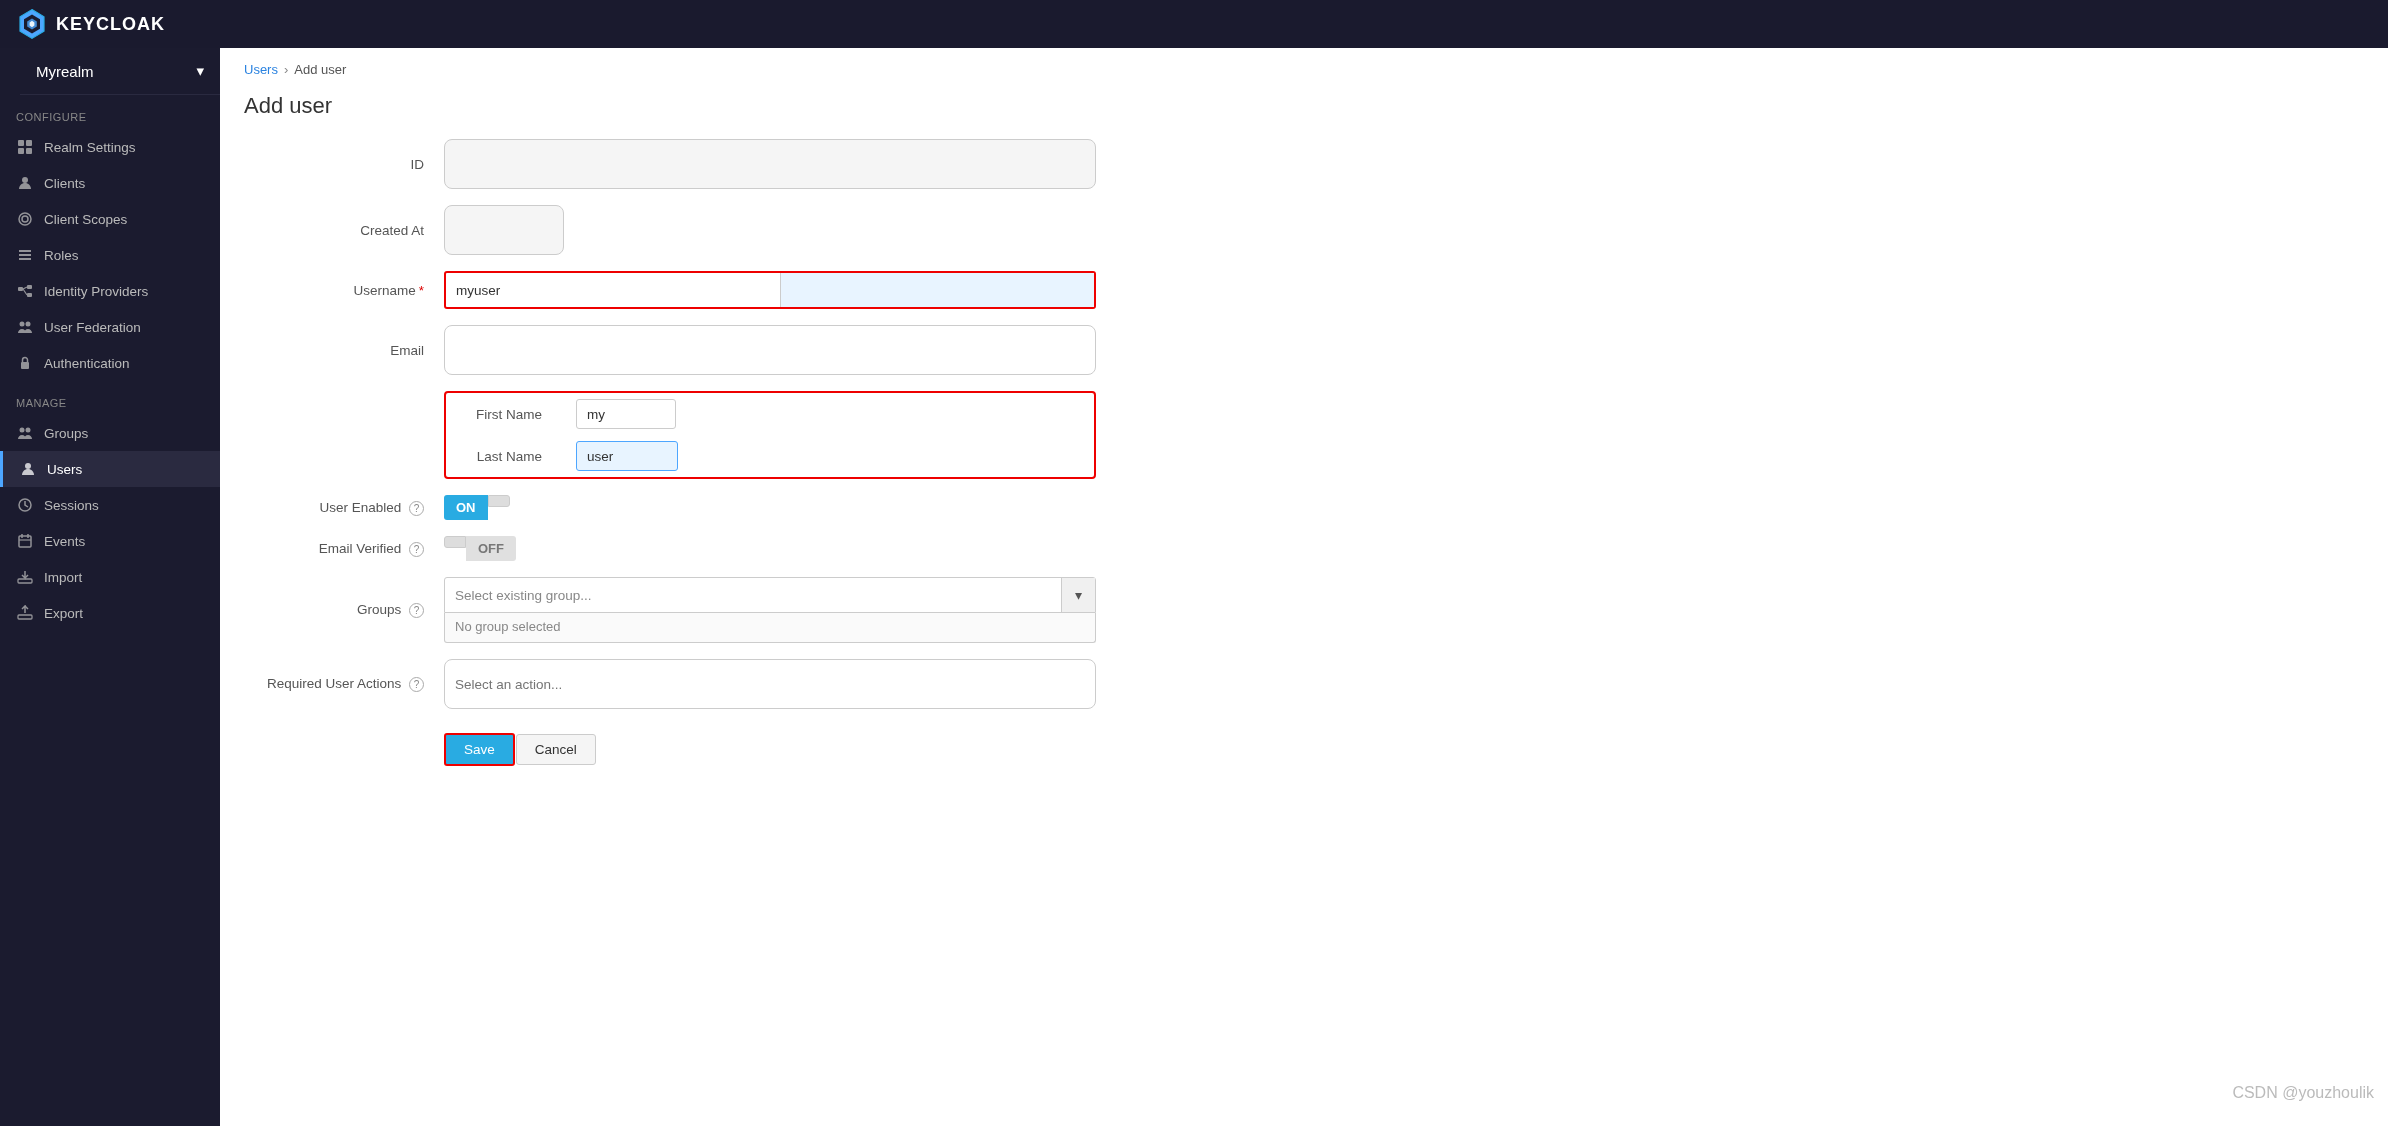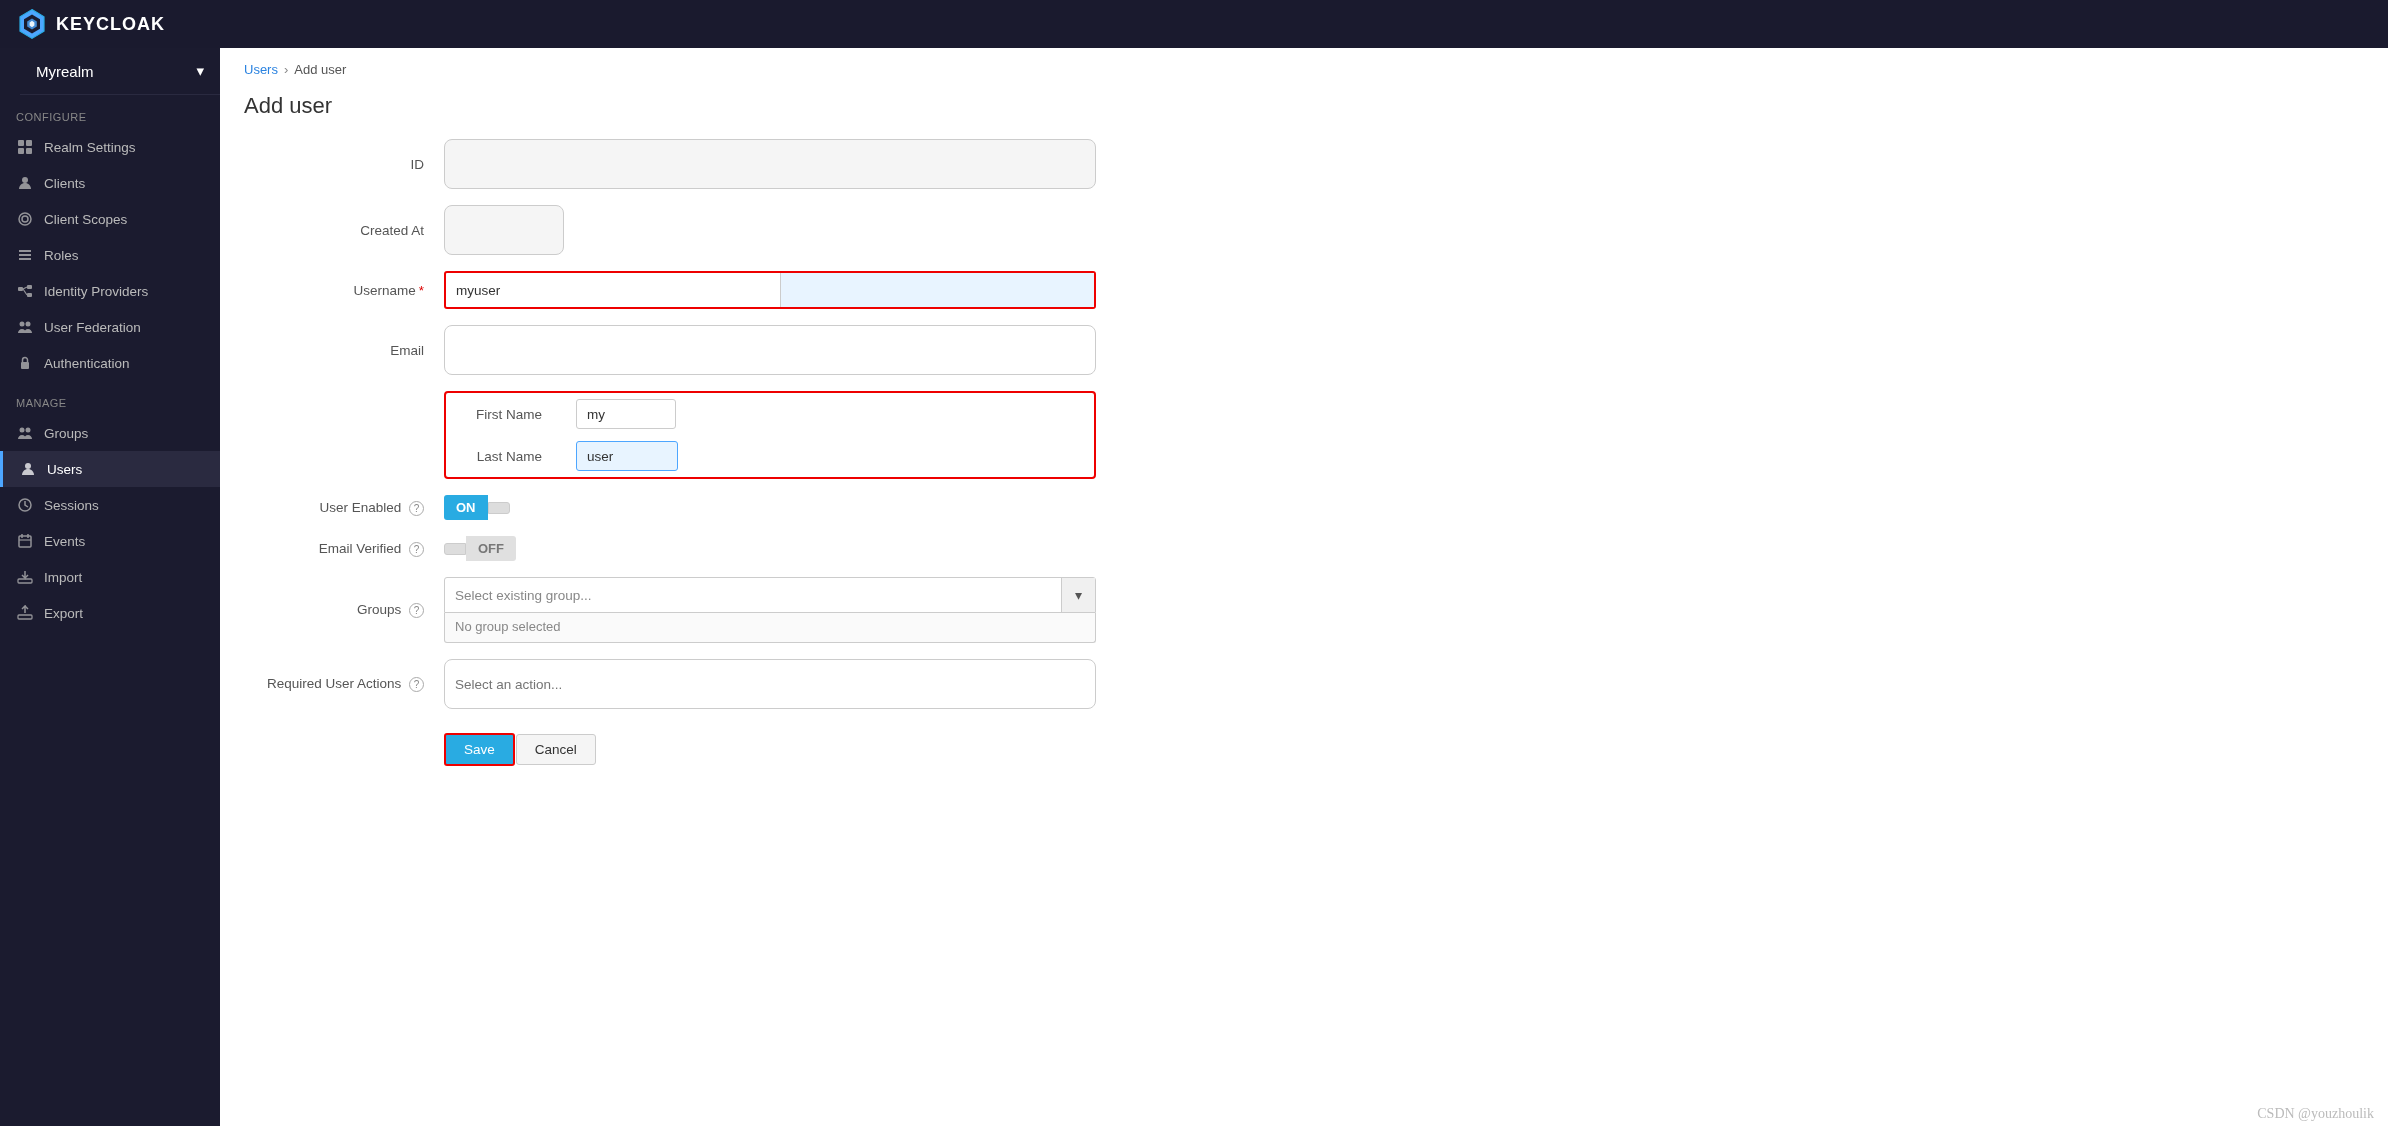--- a/index.html
+++ b/index.html
@@ -154,21 +154,21 @@
       outline: none;
     }
     .form-control.disabled {
       background: #f5f5f5;
       color: #aaa;
     }
 
     
     .toggle-group {
       display: flex;
-      align-items: center;
+      align-items: flex-start;
     }
     .toggle-on {
       background: #29abe2;
       color: #fff;
       border: none;
       border-radius: 3px 0 0 3px;
       padding: 5px 12px;
       font-size: 13px;
       font-weight: bold;
       cursor: pointer;
@@ -282,25 +282,24 @@
 
     .form-row-actions {
       display: flex;
       align-items: center;
       margin-top: 24px;
       padding-left: 200px;
     }
 
     .watermark {
       position: fixed;
-      bottom: 4px;
+      bottom: 24px;
       right: 14px;
-      font-size: 14px;
+      font-size: 16px;
       color: #bbb;
-      font-family: Liberation Serif, serif;
     }
     .username-input {
       flex: 1;
       height: 34px;
       border: none;
       outline: none;
       padding: 0 10px;
       font-size: 13.5px;
       color: #333;
       border-radius: 3px;

